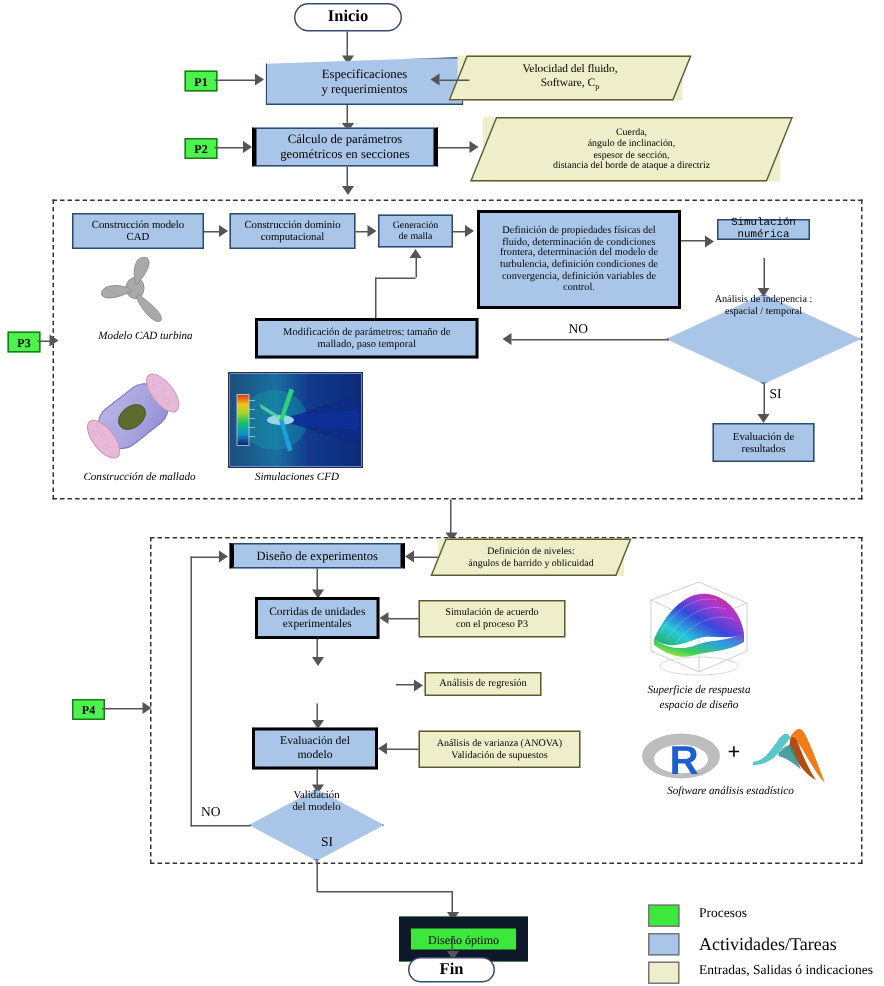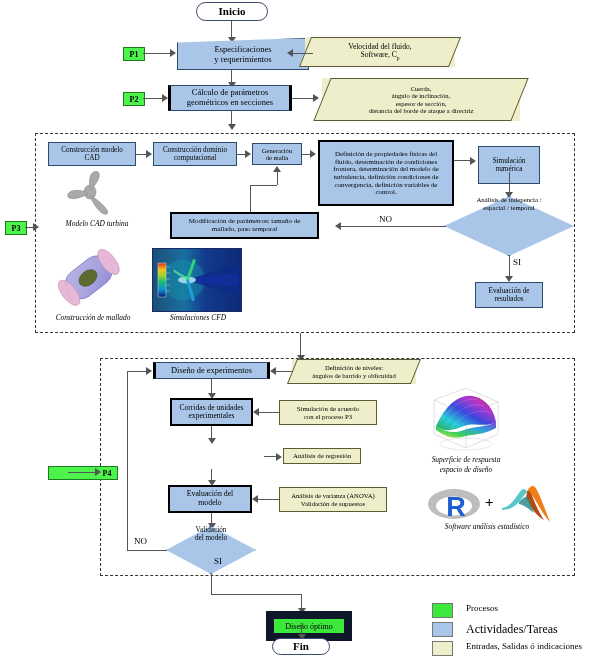--- a/index.html
+++ b/index.html
@@ -188,21 +188,21 @@
       <span>frontera, determinación del modelo de</span><br>
       <span>turbulencia, definición condiciones de</span><br>
       <span>convergencia, definición variables de</span><br>
       <span>control.</span>
     </span>
   </div>
 
   <div class="ln lnh" style="left:454px;top:160px;width:18px;"></div>
   <div class="arw arw-r" style="left:470px;top:156.5px;"></div>
 
-  <div class="node act" style="left:478px;top:146px;width:62px;height:38px;font-size:7.2px;">
+  <div class="node act" style="left:478px;top:146px;width:62px;height:14px;font-size:7.2px;font-family:Liberation Mono, monospace;">
     <span class="txt">
       <span>Simulación</span><br>
       <span>numérica</span>
     </span>
   </div>
 
   <div class="ln lnv" style="left:508.5px;top:172px;height:22px;"></div>
   <div class="arw arw-d" style="left:505px;top:192px;"></div>
 
   <div class="diamond" style="left:444px;top:196px;width:130px;height:60px;font-size:6.8px;">
@@ -319,21 +319,21 @@
       </g>
     </svg>
   </div>
   <div class="cap" style="left:150px;top:313px;width:96px;font-size:7.4px;">Simulaciones CFD</div>
 
   <div class="ln lnv" style="left:300px;top:333px;height:24px;"></div>
   <div class="arw arw-d" style="left:296.5px;top:355px;"></div>
 
   <div class="dashbox" style="left:100px;top:358px;width:475px;height:218px;"></div>
 
-  <div class="ptag" style="left:48px;top:466px;width:20px;height:12px;padding-left:48px;">
+  <div class="ptag" style="left:48px;top:466px;width:20px;height:12px;">
     <span>P4</span>
   </div>
   <div class="ln lnh" style="left:68px;top:471.5px;width:30px;"></div>
   <div class="arw arw-r" style="left:95px;top:468px;"></div>
 
   <div class="node act heavyside" style="left:153px;top:362px;width:117px;height:17px;font-size:8.4px;">
     <span class="txt">Diseño de experimentos</span>
   </div>
 
   <div class="ln lnh" style="left:276px;top:370.5px;width:18px;"></div>

